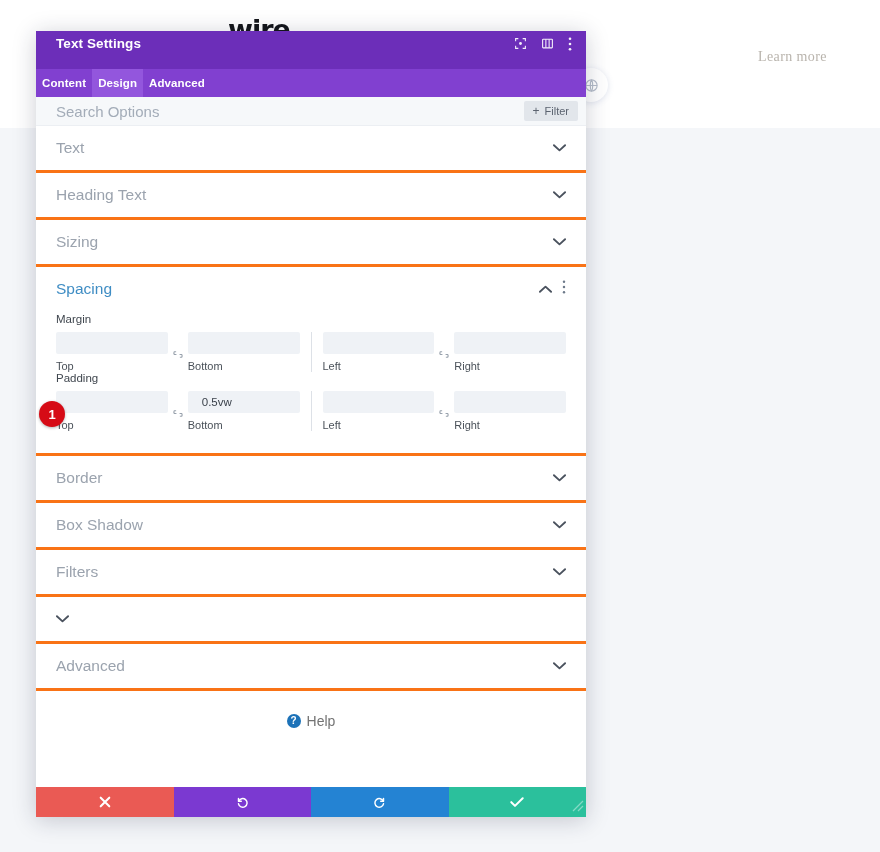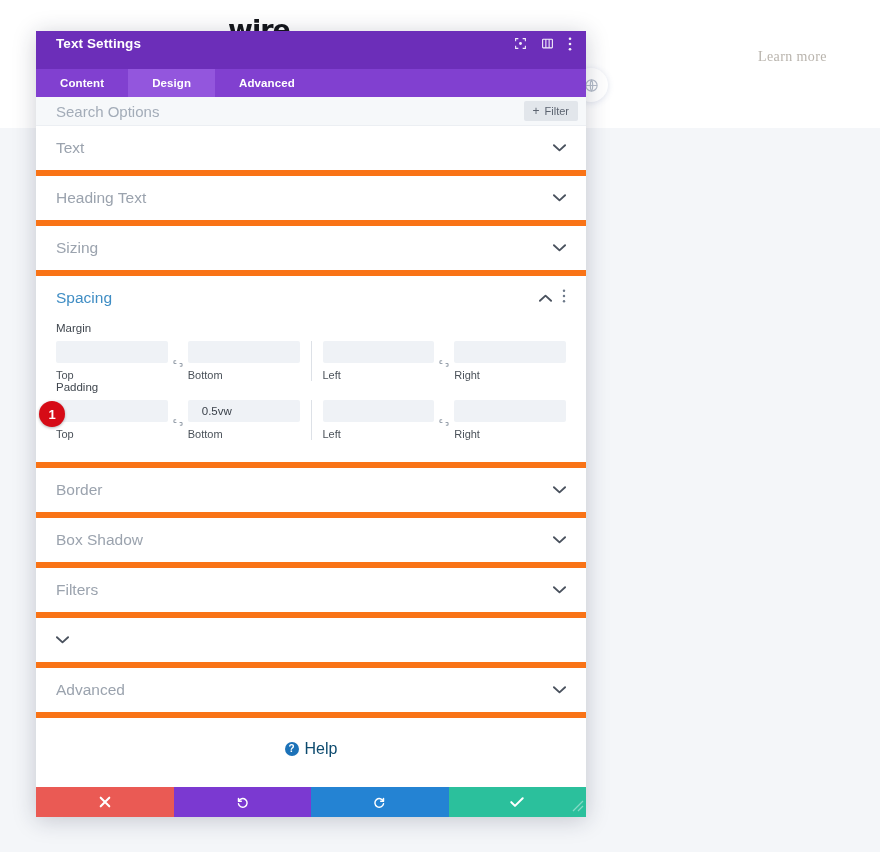--- a/index.html
+++ b/index.html
@@ -98,21 +98,21 @@
   }
 
   
   .m-tabs {
     height: 28px;
     background: #8140d0;
     display: flex;
     flex: 0 0 auto;
   }
   .m-tab {
-    padding: 0 24px;
+    padding: 0 6px;
     display: flex;
     align-items: center;
     justify-content: center;
     color: #ffffff;
     font-size: 11.5px;
     font-weight: 700;
     cursor: pointer;
     letter-spacing: .1px;
   }
   .m-tab.active { background: #9356dd; }
@@ -154,21 +154,21 @@
 
   
   .m-body {
     flex: 1 1 auto;
     overflow: hidden;
     background: #ffffff;
   }
 
   
   .acc {
-    border-bottom: 6px solid #f97316;
+    border-bottom: 3px solid #f97316;
     background: #ffffff;
   }
   .acc-head {
     height: 44px;
     display: flex;
     align-items: center;
     padding: 0 20px;
     cursor: pointer;
   }
   .acc-title {
@@ -265,21 +265,21 @@
   .help-icon {
     width: 14px; height: 14px;
     border-radius: 50%;
     background: #1c72b8;
     color: #ffffff;
     font-size: 10px;
     font-weight: 700;
     display: flex; align-items: center; justify-content: center;
     line-height: 1;
   }
-  .help-text { font-size: 16px; color: #0c4a6e; }
+  .help-text { font-size: 14px; color: #737373; }
 
   
   .m-footer {
     height: 30px;
     display: flex;
     flex: 0 0 auto;
     position: relative;
   }
   .fbtn {
     flex: 1 1 0;

